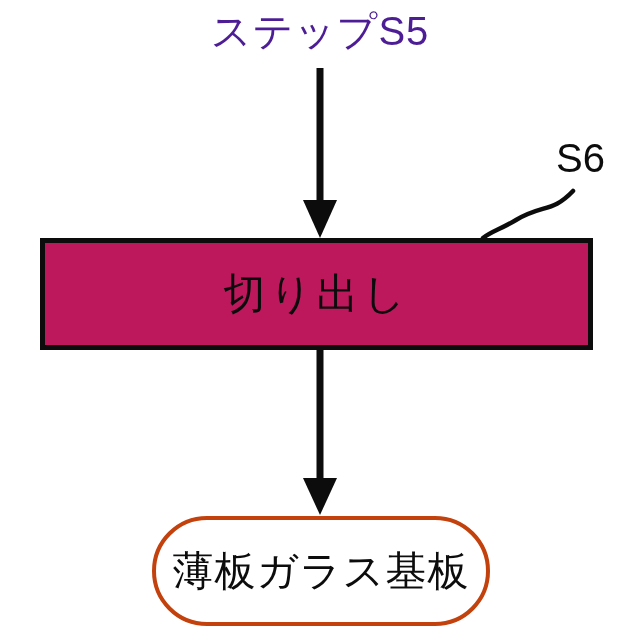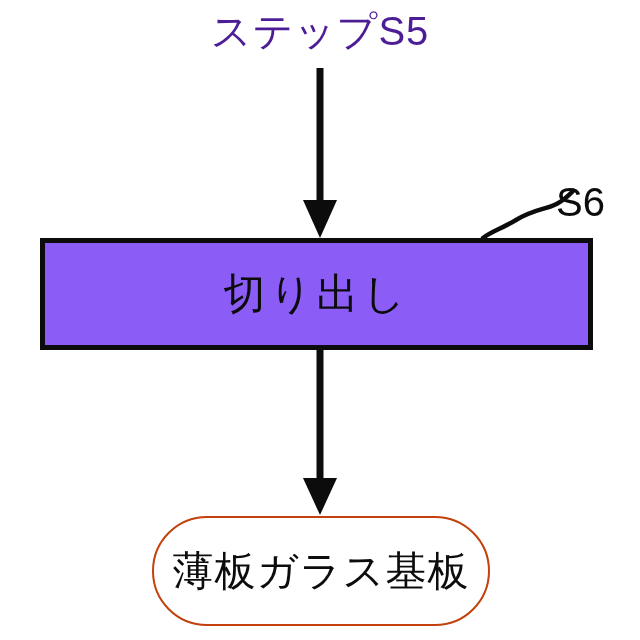--- a/index.html
+++ b/index.html
@@ -37,50 +37,49 @@
     white-space: nowrap;
   }
   .s6-label {
     position: absolute;
     left: 556px;
     top: 136px;
     font-size: 40px;
     font-weight: 500;
     color: #0c0c0c;
     white-space: nowrap;
-    margin-top: 44px;
   }
   .process-box {
     position: absolute;
     left: 40px;
     top: 238px;
     width: 553px;
     height: 112px;
     box-sizing: border-box;
     border: 5px solid #0c0c0c;
-    background: #8b5cf6;
+    background: #be185d;
     display: flex;
     align-items: center;
     justify-content: center;
   }
   .process-box .box-label {
     font-size: 42px;
     font-weight: 500;
     letter-spacing: 4px;
     color: #0c0c0c;
     white-space: nowrap;
   }
   .terminal-node {
     position: absolute;
     left: 152px;
     top: 516px;
     width: 338px;
     height: 110px;
     box-sizing: border-box;
-    border: 2px solid #c2410c;
+    border: 4px solid #c2410c;
     border-radius: 55px;
     background: #ffffff;
     display: flex;
     flex-direction: column;
     align-items: center;
     justify-content: center;
     line-height: 49px;
   }
   .terminal-node .terminal-line {
     font-size: 41px;

